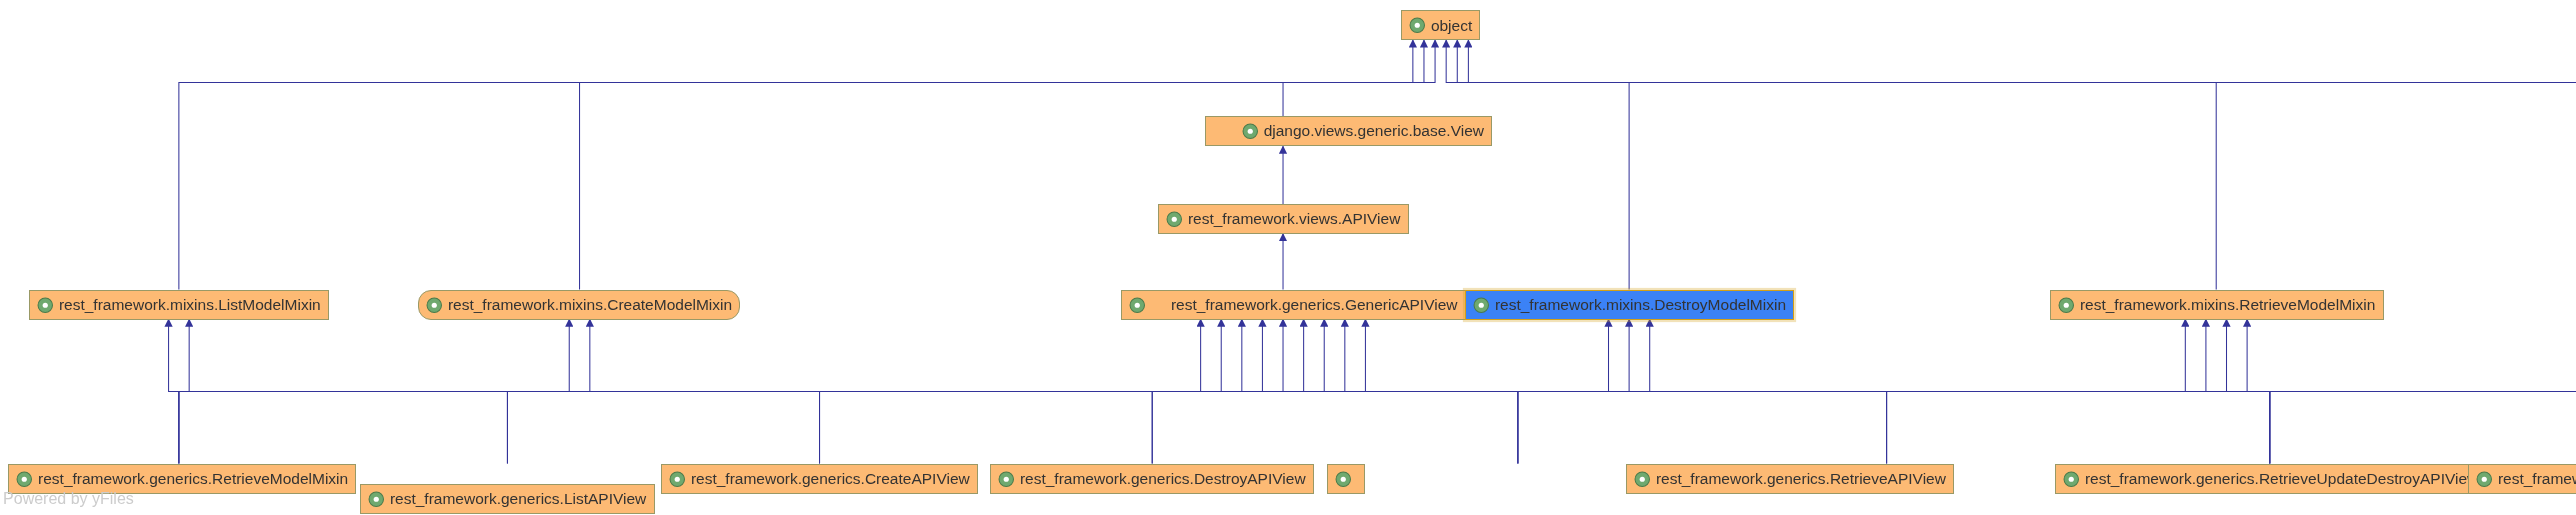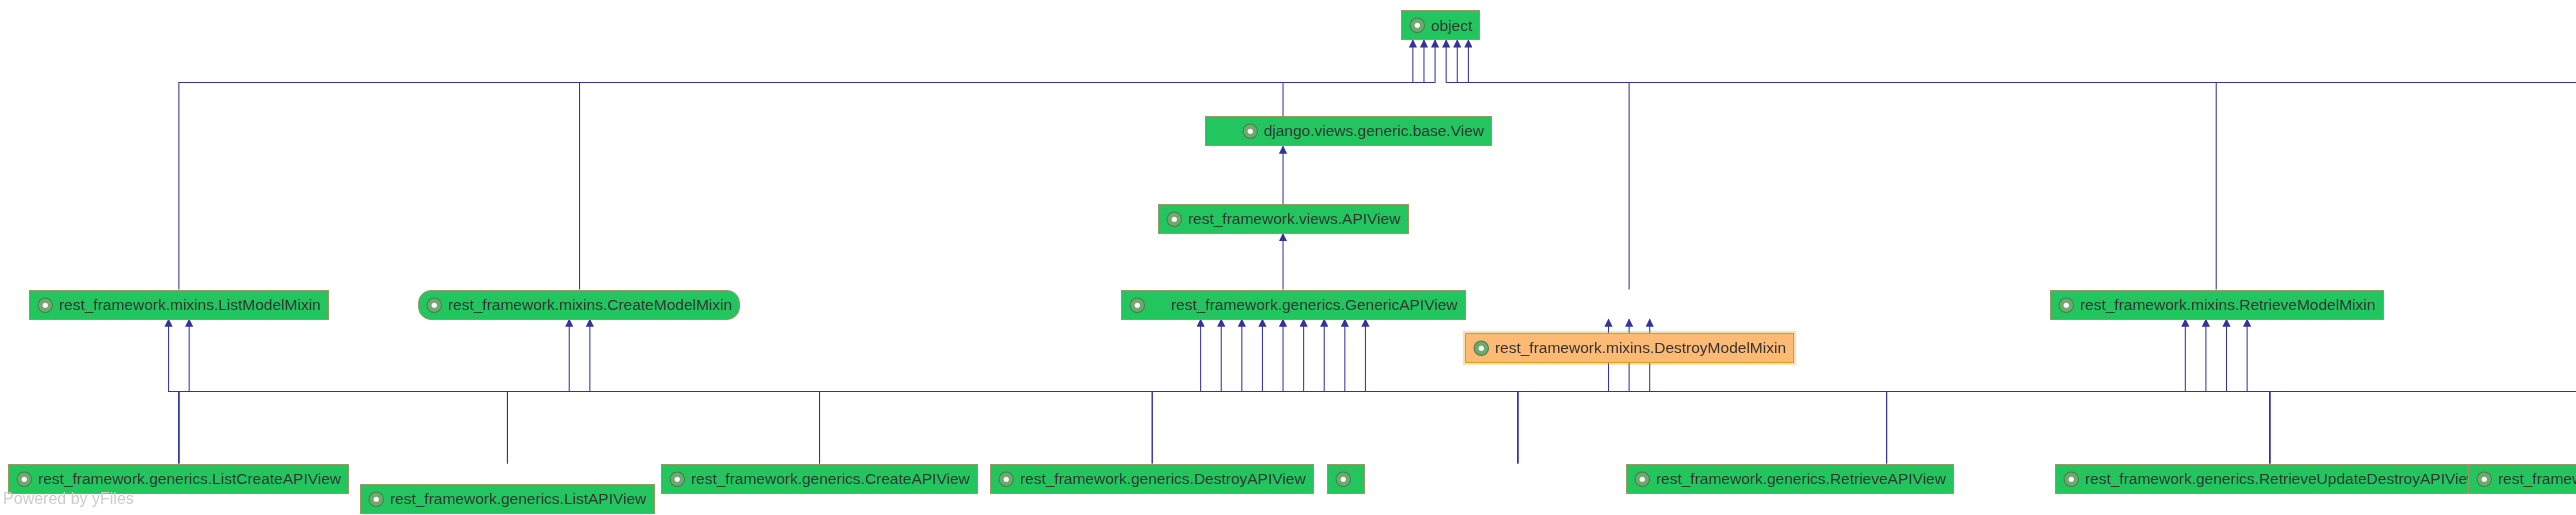--- a/index.html
+++ b/index.html
@@ -13,33 +13,32 @@
     overflow: hidden;
   }
   svg.edges {
     position: absolute;
     top: 0; left: 0;
     width: 3079px; height: 515px;
     pointer-events: none;
   }
   .node {
     position: absolute;
-    background: #22c55e;
+    background: #fdba74;
     border: 1px solid #999966;
     display: flex;
     align-items: center;
     padding: 3.1px 7.2px;
     white-space: nowrap;
     height: 30px;
   }
   .node.highlight {
-    background: #fdba74;
+    background: #3b82f6;
     border: 1px solid #d4a017;
     box-shadow: 0 0 0 2.1px rgba(212,160,23,0.3);
-    margin-top: 43px;
   }
   .node .icon {
     width: 16.5px; height: 16.5px;
     margin-right: 5.2px;
     flex: 0 0 auto;
   }
   .node .label {
     color: #333333;
     font-size: 15.5px;
     line-height: 1;
@@ -153,21 +152,21 @@
   <circle cx="16" cy="16" r="14" fill="#6fa96f" stroke="#4a7a4a" stroke-width="2"></circle>
   <circle cx="16" cy="16" r="5" fill="#ffffff"></circle>
 </svg>
       <span class="label">rest_framework.mixins.RetrieveModelMixin</span>
     </div>
     <div class="node" style="top: 464px; left: 8.2px;">
       <svg class="icon" viewBox="0 0 32 32">
   <circle cx="16" cy="16" r="14" fill="#6fa96f" stroke="#4a7a4a" stroke-width="2"></circle>
   <circle cx="16" cy="16" r="5" fill="#ffffff"></circle>
 </svg>
-      <span class="label">rest_framework.generics.ListCreateAPIView</span>
+      <span class="label">rest_framework.generics.RetrieveModelMixin</span>
     </div>
     <div class="node" style="top: 464px; left: 360px; margin-top: 20px;">
       <svg class="icon" viewBox="0 0 32 32">
   <circle cx="16" cy="16" r="14" fill="#6fa96f" stroke="#4a7a4a" stroke-width="2"></circle>
   <circle cx="16" cy="16" r="5" fill="#ffffff"></circle>
 </svg>
       <span class="label">rest_framework.generics.ListAPIView</span>
     </div>
     <div class="node" style="top: 464px; left: 661px;">
       <svg class="icon" viewBox="0 0 32 32">

